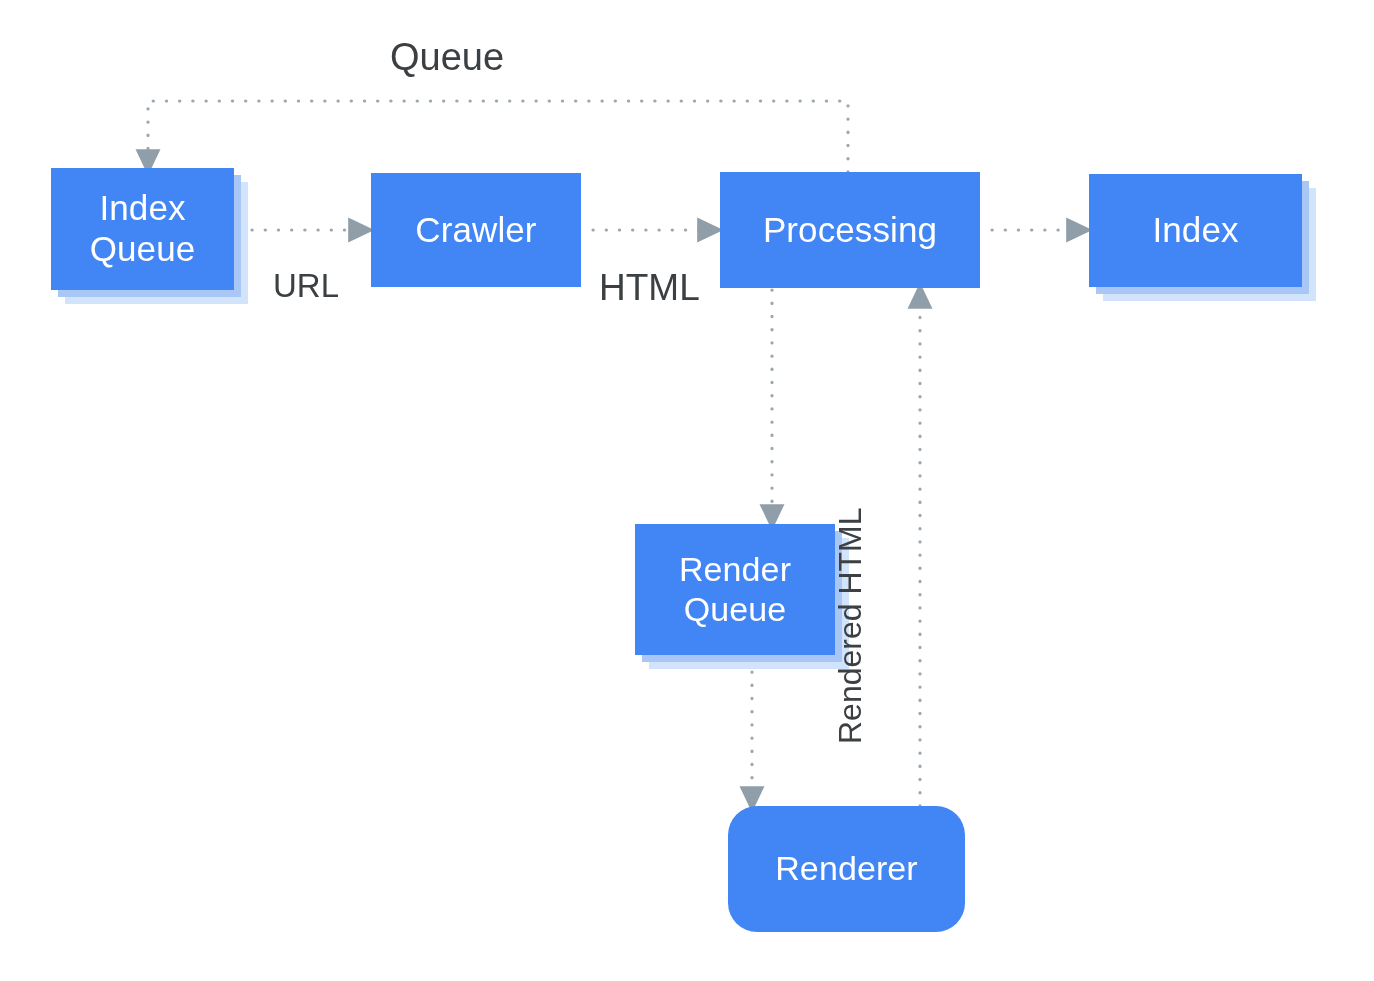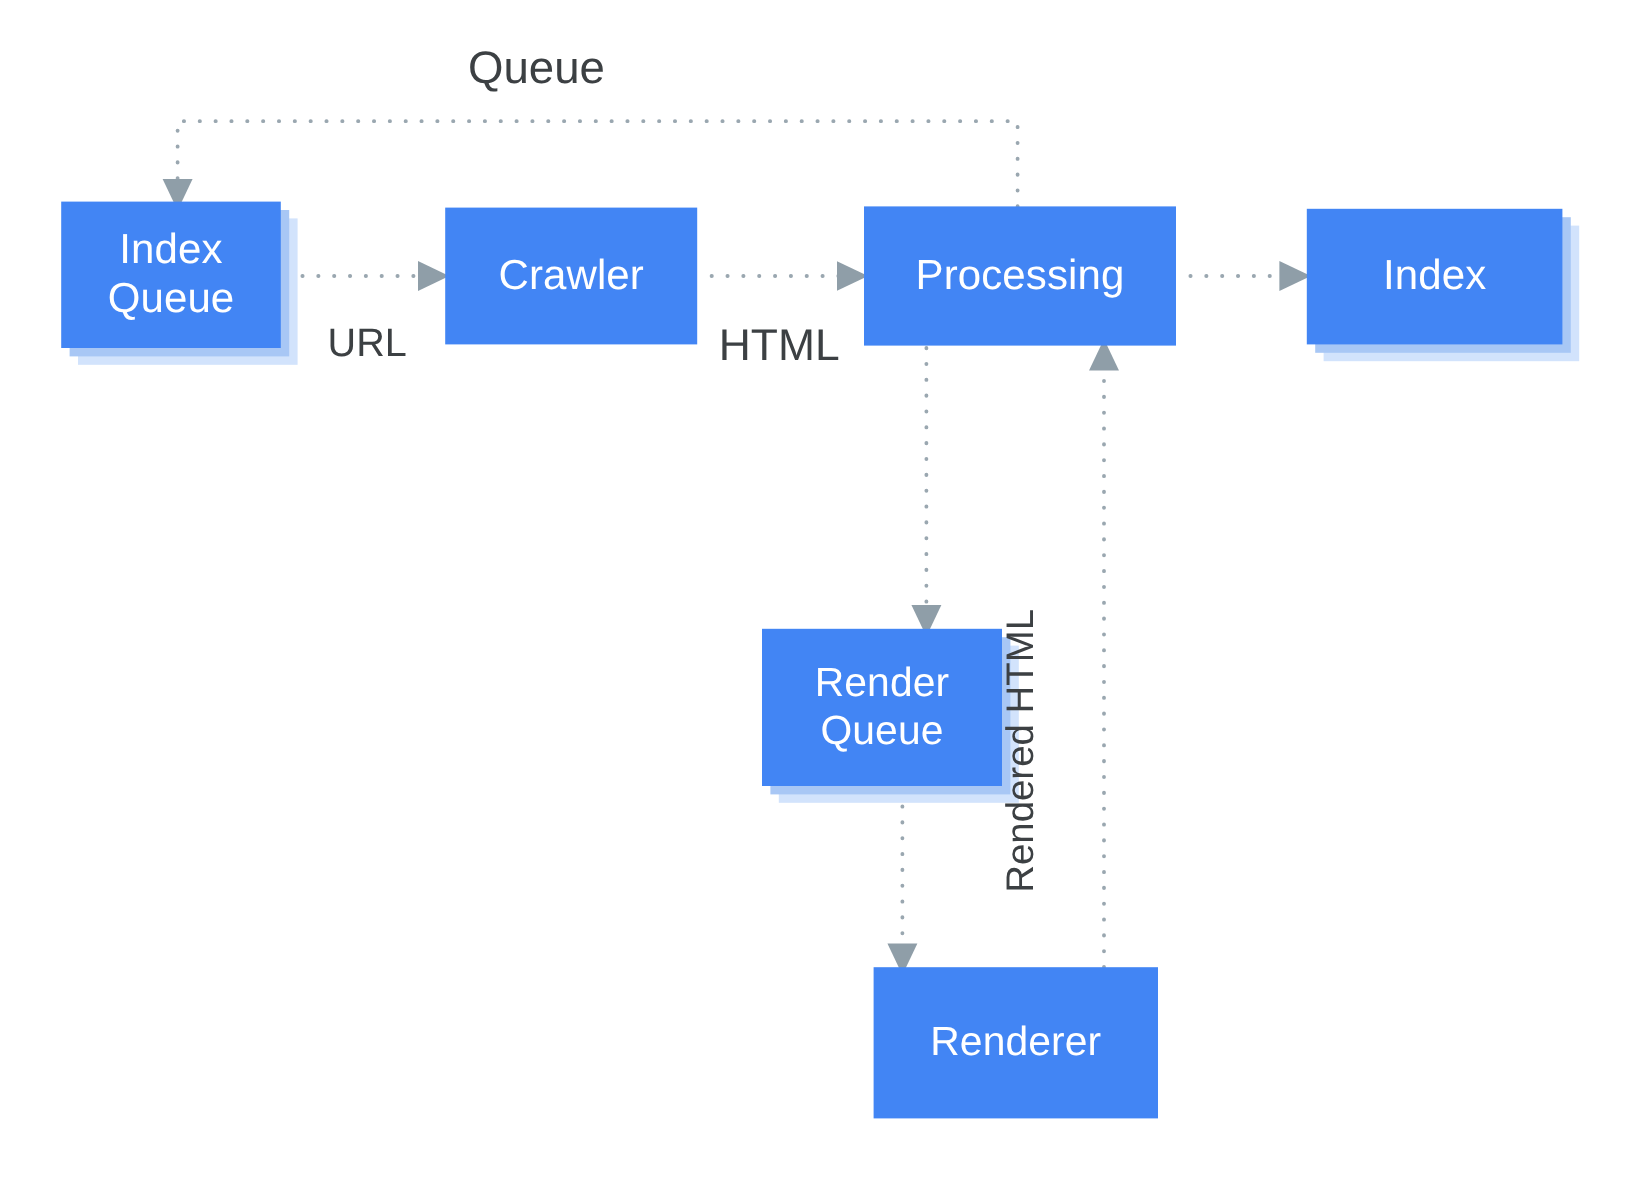--- a/index.html
+++ b/index.html
@@ -153,21 +153,21 @@
   <div class="node stacked" style="left:635px; top:524px; width:200px; height:131px;padding-left:24px;">
     <div class="shadow2" style="background:#d2e3fc;"></div>
     <div class="shadow1" style="background:#a8c7f5;"></div>
     <div class="face" style="background:#4285f4; font-size:34px; flex-direction:column;">
       <span>Render</span>
       <span>Queue</span>
     </div>
   </div>
 
   <div class="node" style="left:728px; top:806px; width:237px; height:126px;">
-    <div class="face" style="background:#4285f4; font-size:34px;">
+    <div class="face" style="background:#4285f4; font-size:34px;border-radius:29px;">
       <span>Renderer</span>
     </div>
   </div>
 
   <div class="edge-label" style="left:390px; top:36px; font-size:38px;">Queue</div>
 
   <div class="edge-label" style="left:273px; top:267px; font-size:33px;">URL</div>
 
   <div class="edge-label" style="left:599px; top:267px; font-size:37px;">HTML</div>
 

